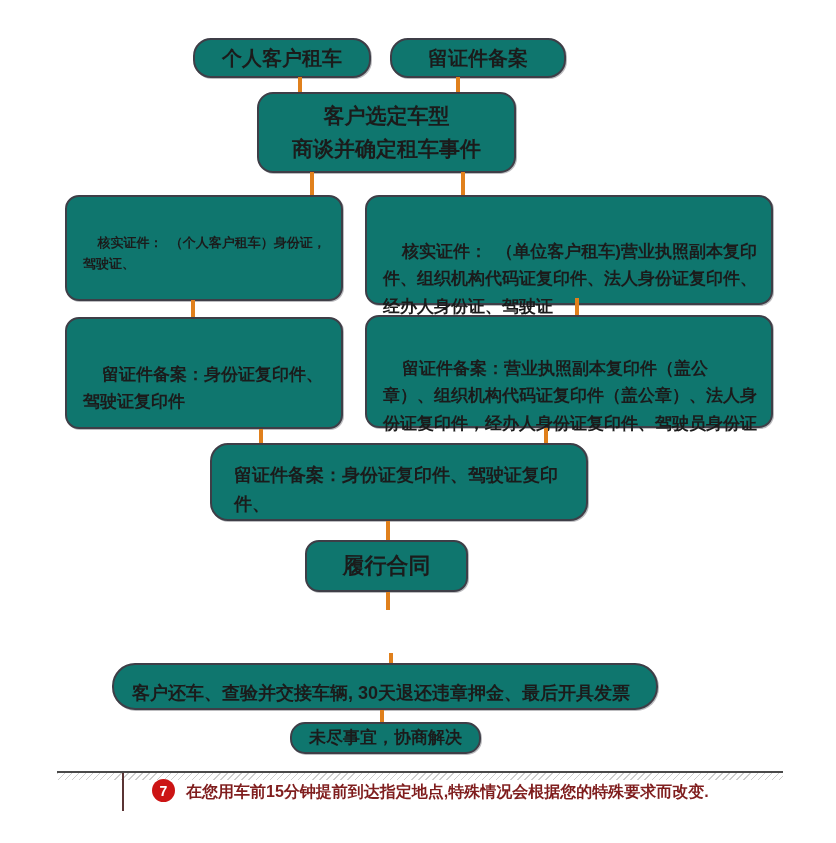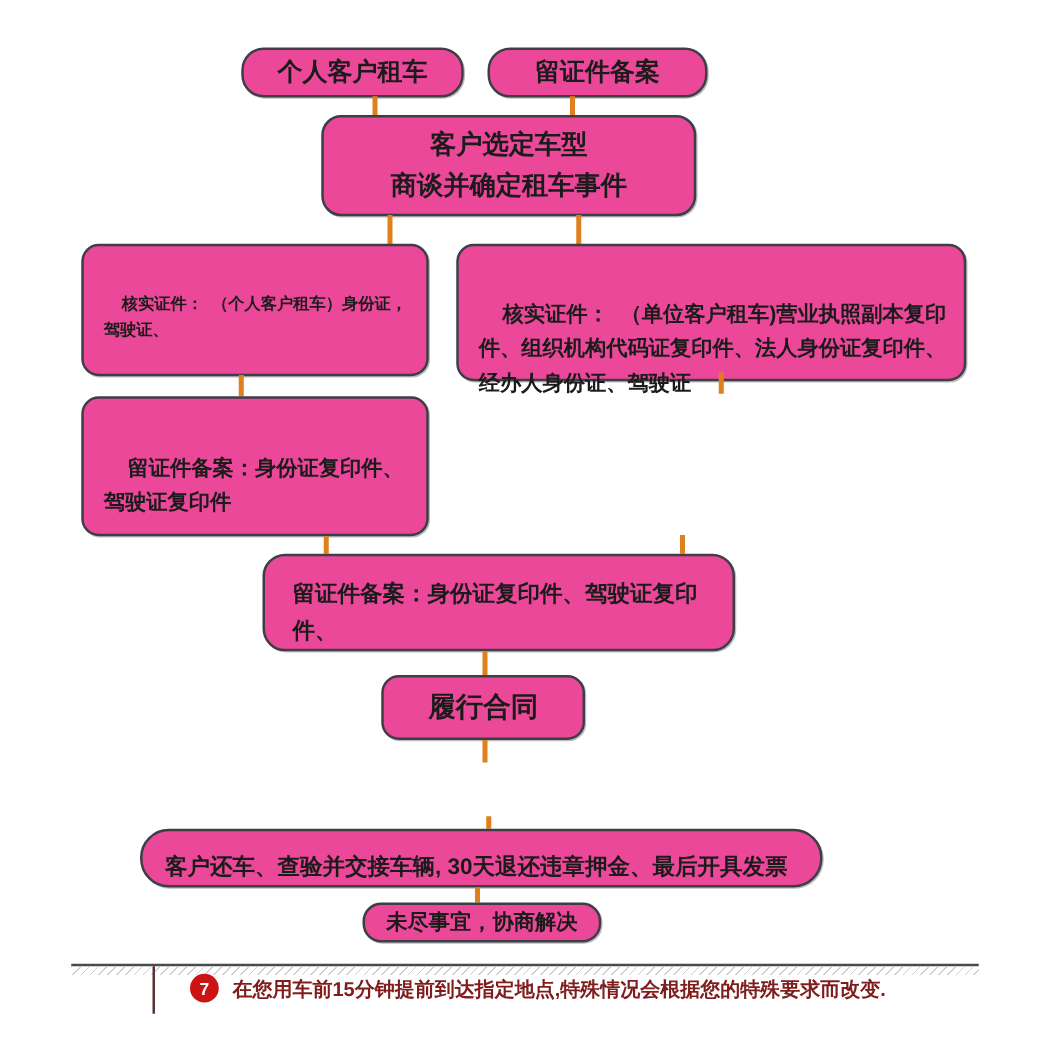--- a/index.html
+++ b/index.html
@@ -1,21 +1,21 @@
 <!DOCTYPE html>
 <html><head>
 <meta charset="utf-8">
 <style>
   html,body{margin:0;padding:0;background:#fff;}
   .canvas{
     position:relative;width:836px;height:843px;background:#ffffff;overflow:hidden;
     font-family:"Liberation Sans","DejaVu Sans",sans-serif;color:#1b1b1b;
   }
   .box{
-    position:absolute;background:#ec4899;border:2px solid #3e3e47;box-sizing:border-box;
+    position:absolute;background:#0f766e;border:2px solid #3e3e47;box-sizing:border-box;
     font-weight:bold;white-space:pre-wrap;line-height:1.62;
     box-shadow:1px 1px 0 rgba(62,62,71,.35);
   }
   .center{display:flex;flex-direction:column;align-items:center;justify-content:center;text-align:center;}
   .vcenter{display:flex;align-items:flex-end;}
   .conn{position:absolute;width:4px;}
   .hatch{
     position:absolute;height:7px;
     background:repeating-linear-gradient(135deg,#cfcfcf 0 1px,transparent 1px 5px);
   }
@@ -34,40 +34,43 @@
   <div class="box center" style="left:193px;top:38px;width:178px;height:40px;border-radius:18px;font-size:20px;">
     <span>个人客户租车</span>
   </div>
   <div class="box center" style="left:390px;top:38px;width:176px;height:40px;border-radius:18px;font-size:20px;">
     <span>留证件备案</span>
   </div>
 
   <div class="conn" style="left:298px;top:77px;height:16px;background:#e0801c;"></div>
   <div class="conn" style="left:456px;top:77px;height:16px;background:#e0801c;"></div>
 
-  <div class="box center" style="left:257px;top:92px;width:300px;height:81px;border-radius:16px;font-size:21px;line-height:1.55;">
+  <div class="box center" style="left:257px;top:92px;width:259px;height:81px;border-radius:16px;font-size:21px;line-height:1.55;">
     <div>客户选定车型</div>
     <div>商谈并确定租车事件</div>
   </div>
 
   <div class="conn" style="left:310px;top:172px;height:24px;background:#e0801c;"></div>
   <div class="conn" style="left:461px;top:172px;height:24px;background:#e0801c;"></div>
 
   <div class="box" style="left:65px;top:195px;width:278px;height:106px;border-radius:14px;font-size:13px;padding:14px 14px 0 16px;">
     <span>核实证件：  （个人客户租车）身份证，驾驶证、</span>
   </div>
   <div class="box" style="left:365px;top:195px;width:408px;height:110px;border-radius:14px;font-size:17px;padding:13px 14px 0 16px;">
     <span>核实证件：  （单位客户租车)营业执照副本复印件、组织机构代码证复印件、法人身份证复印件、经办人身份证、驾驶证</span>
   </div>
 
   <div class="conn" style="left:191px;top:300px;height:17px;background:#e0801c;"></div>
   <div class="conn" style="left:575px;top:298px;height:17px;background:#e0801c;"></div>
 
   <div class="box" style="left:65px;top:317px;width:278px;height:112px;border-radius:14px;font-size:17px;padding:14px 14px 0 16px;">
     <span>留证件备案：身份证复印件、驾驶证复印件</span>
+  </div>
+  <div class="box" style="left:365px;top:315px;width:408px;height:113px;border-radius:14px;font-size:17px;padding:10px 14px 0 16px;">
+    <span>留证件备案：营业执照副本复印件（盖公章）、组织机构代码证复印件（盖公章）、法人身份证复印件，经办人身份证复印件、驾驶员身份证</span>
   </div>
 
   <div class="conn" style="left:259px;top:429px;height:14px;background:#e0801c;"></div>
   <div class="conn" style="left:544px;top:428px;height:15px;background:#e0801c;"></div>
 
   <div class="box vcenter" style="left:210px;top:443px;width:378px;height:78px;border-radius:18px;font-size:18px;padding-left:22px;">
     <span>留证件备案：身份证复印件、驾驶证复印件、</span>
   </div>
 
   <div class="conn" style="left:386px;top:521px;height:19px;background:#e0801c;"></div>

